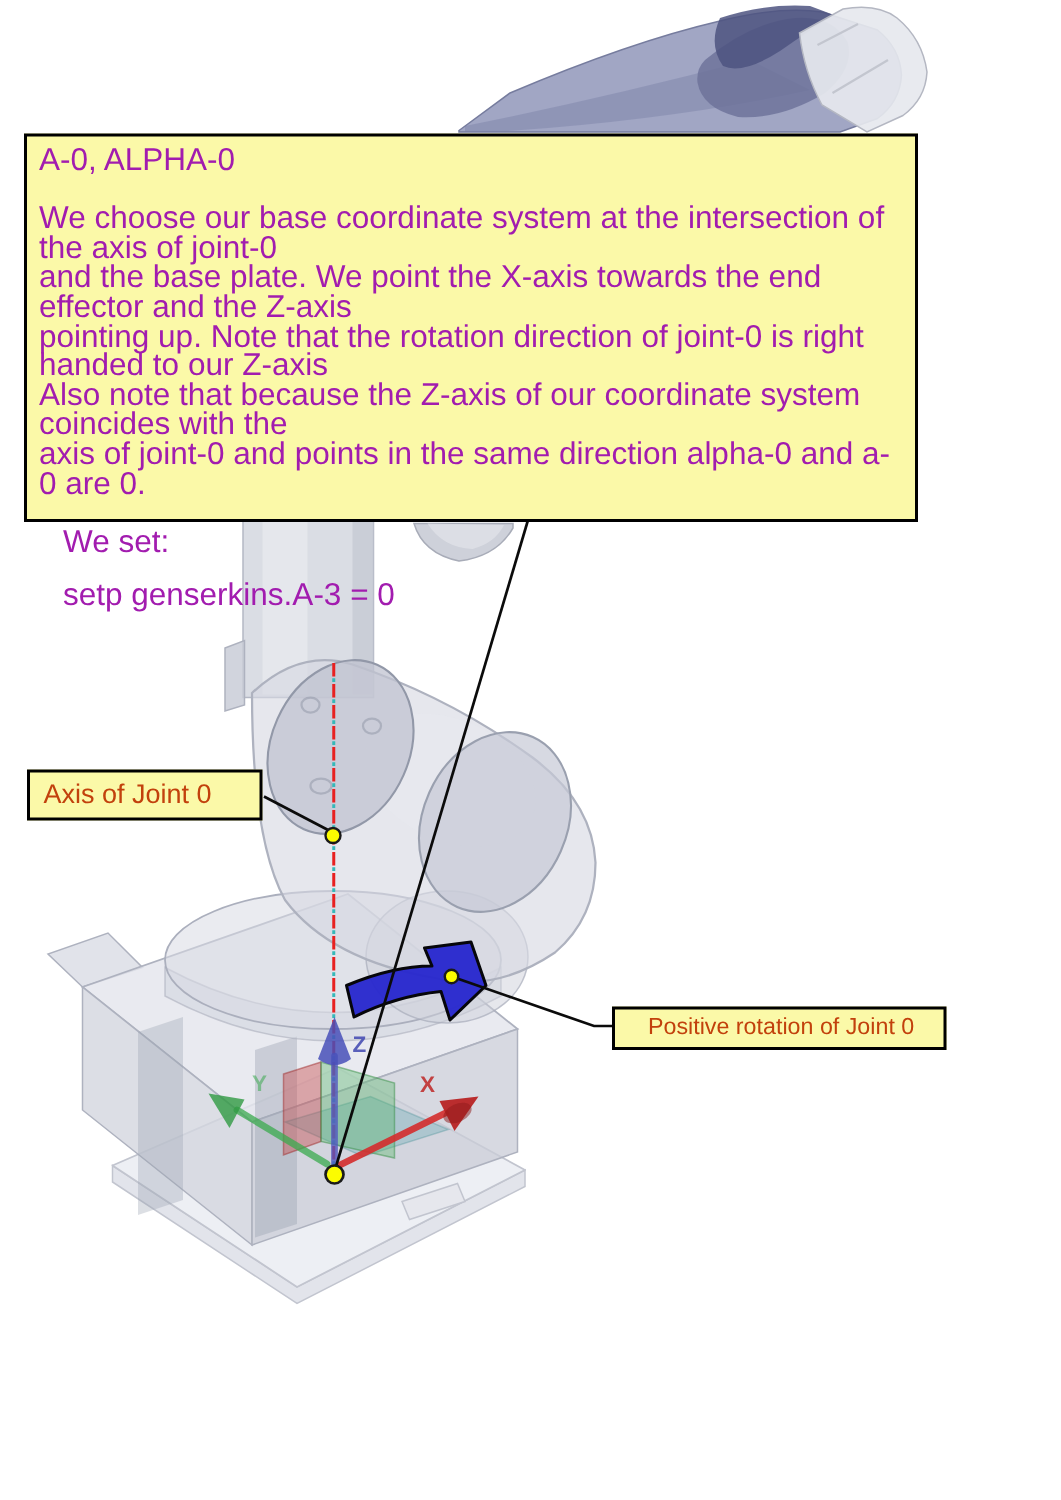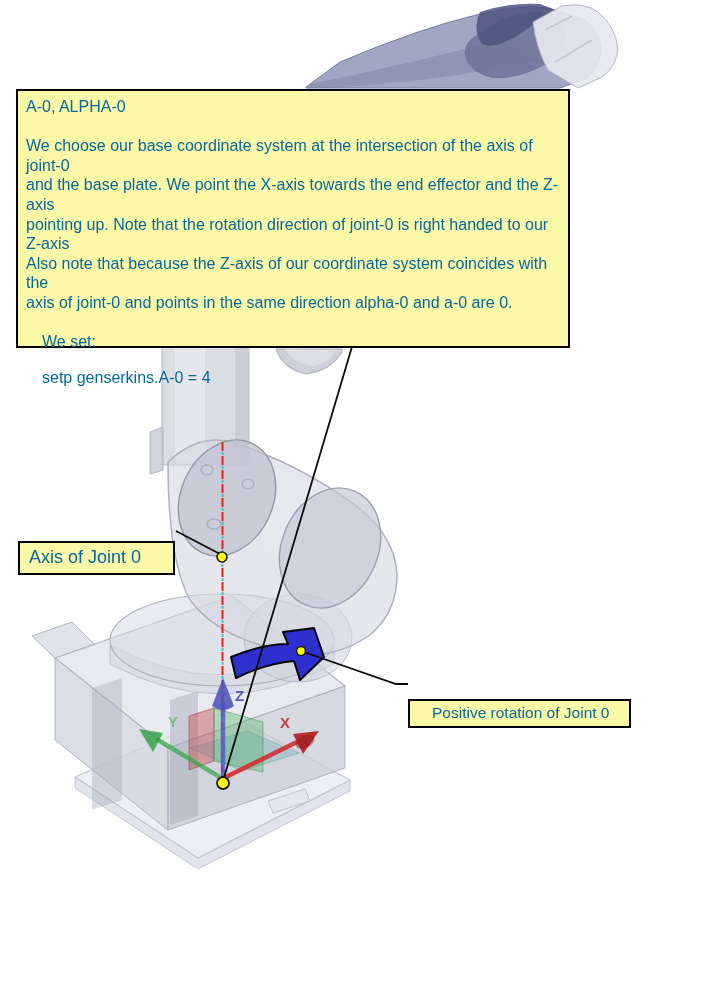--- a/index.html
+++ b/index.html
@@ -3,26 +3,26 @@
 <meta charset="utf-8">
 <style>
   html,body{margin:0;padding:0;background:#ffffff;}
   .stage{
     position:relative;width:707px;height:1000px;background:#ffffff;
     overflow:hidden;font-family:"Liberation Sans",sans-serif;color:#000;
   }
   .stage svg{position:absolute;left:0;top:0;}
   .callout{
     position:absolute;box-sizing:border-box;background:#FBF9A8;
-    border:2px solid #000;color:#0369a1;white-space:nowrap;overflow:hidden;margin-top:28px;
+    border:2px solid #000;color:#c2410c;white-space:nowrap;overflow:hidden;
   }
   .info-box{
-    position:absolute;left:16px;top:89px;width:554px;height:259px;
+    position:absolute;left:16px;top:89px;width:596px;height:259px;
     box-sizing:border-box;background:#FBF9A8;border:2px solid #000;
-    padding:6px 8px;font-size:16px;line-height:19.6px;color:#0369a1;
+    padding:6px 8px;font-size:21px;line-height:19.6px;color:#a21caf;
   }
   .ib-title{margin:0 0 19.6px 0;}
   .ib-body{white-space:pre-line;margin:0 0 19.6px 0;}
   .ib-set{margin:16px;}
   .axis-callout{
     left:18px;top:513px;width:157px;height:34px;
     font-size:18px;line-height:29px;padding-left:9px;
   }
   .rot-callout{
     left:408px;top:671px;width:223px;height:29px;
@@ -132,20 +132,20 @@
   </svg>
 
   <div class="info-box">
     <div class="ib-title">A-0, ALPHA-0</div>
     <div class="ib-body">We choose our base coordinate system at the intersection of the axis of joint-0
 and the base plate. We point the X-axis towards the end effector and the Z-axis
 pointing up. Note that the rotation direction of joint-0 is right handed to our Z-axis
 Also note that because the Z-axis of our coordinate system coincides with the
 axis of joint-0 and points in the same direction alpha-0 and a-0 are 0.</div>
     <div class="ib-set">We set:</div>
-    <div class="ib-set">setp genserkins.A-0 = 4</div>
+    <div class="ib-set">setp genserkins.A-3 = 0</div>
   </div>
 
   <div class="callout axis-callout">Axis of Joint 0</div>
 
   <div class="callout rot-callout">Positive rotation of Joint 0</div>
 
 </div>
 
 </body></html>

